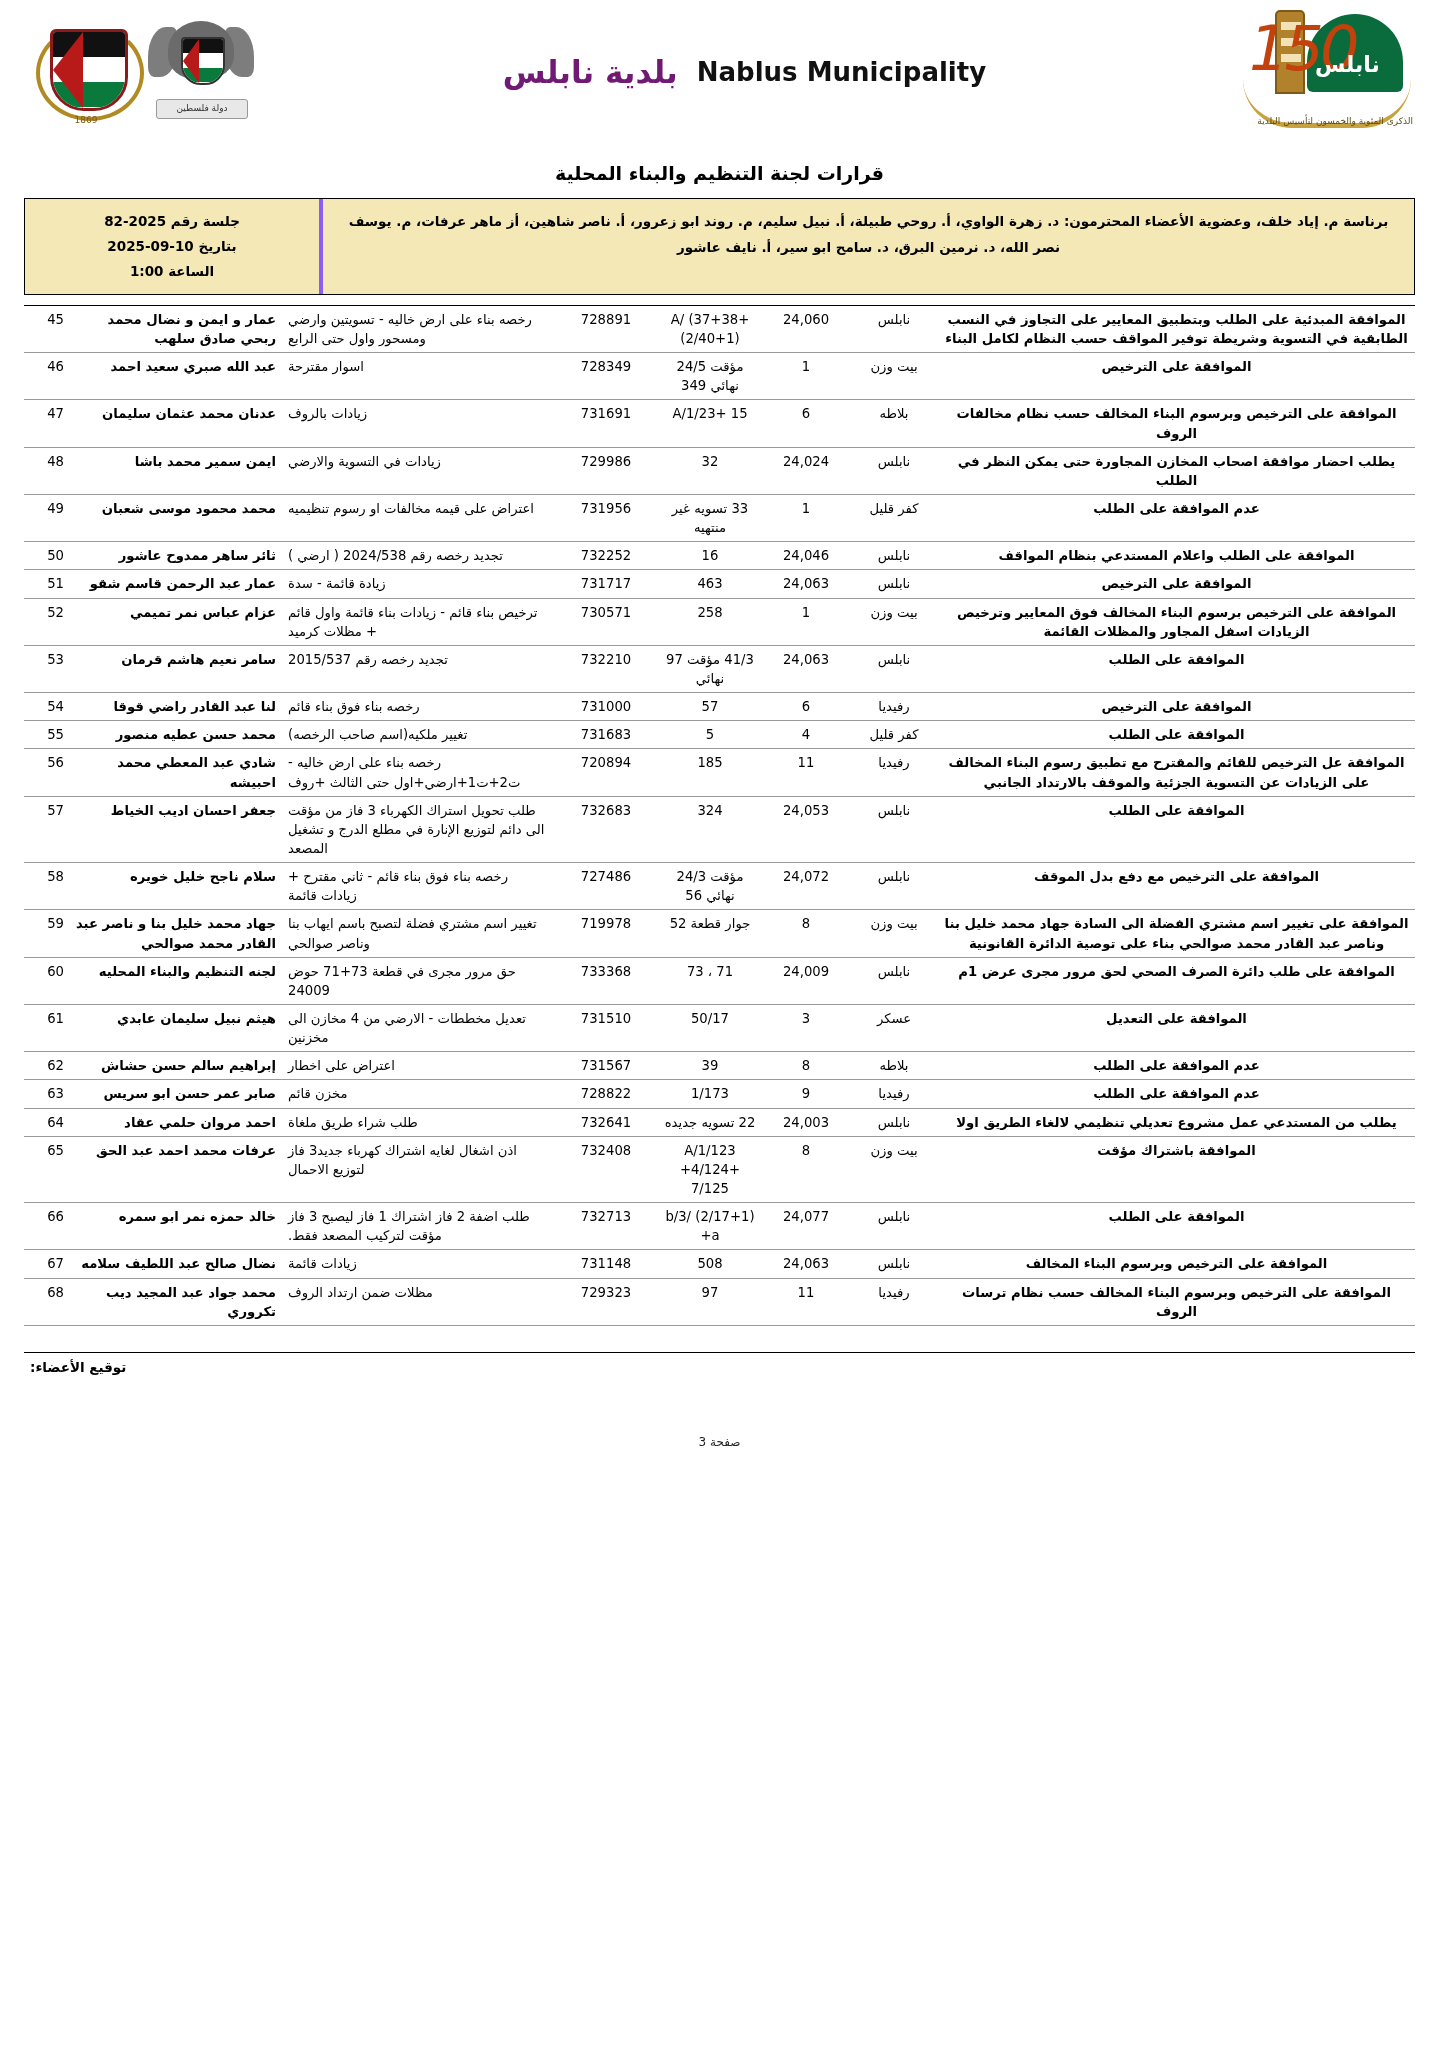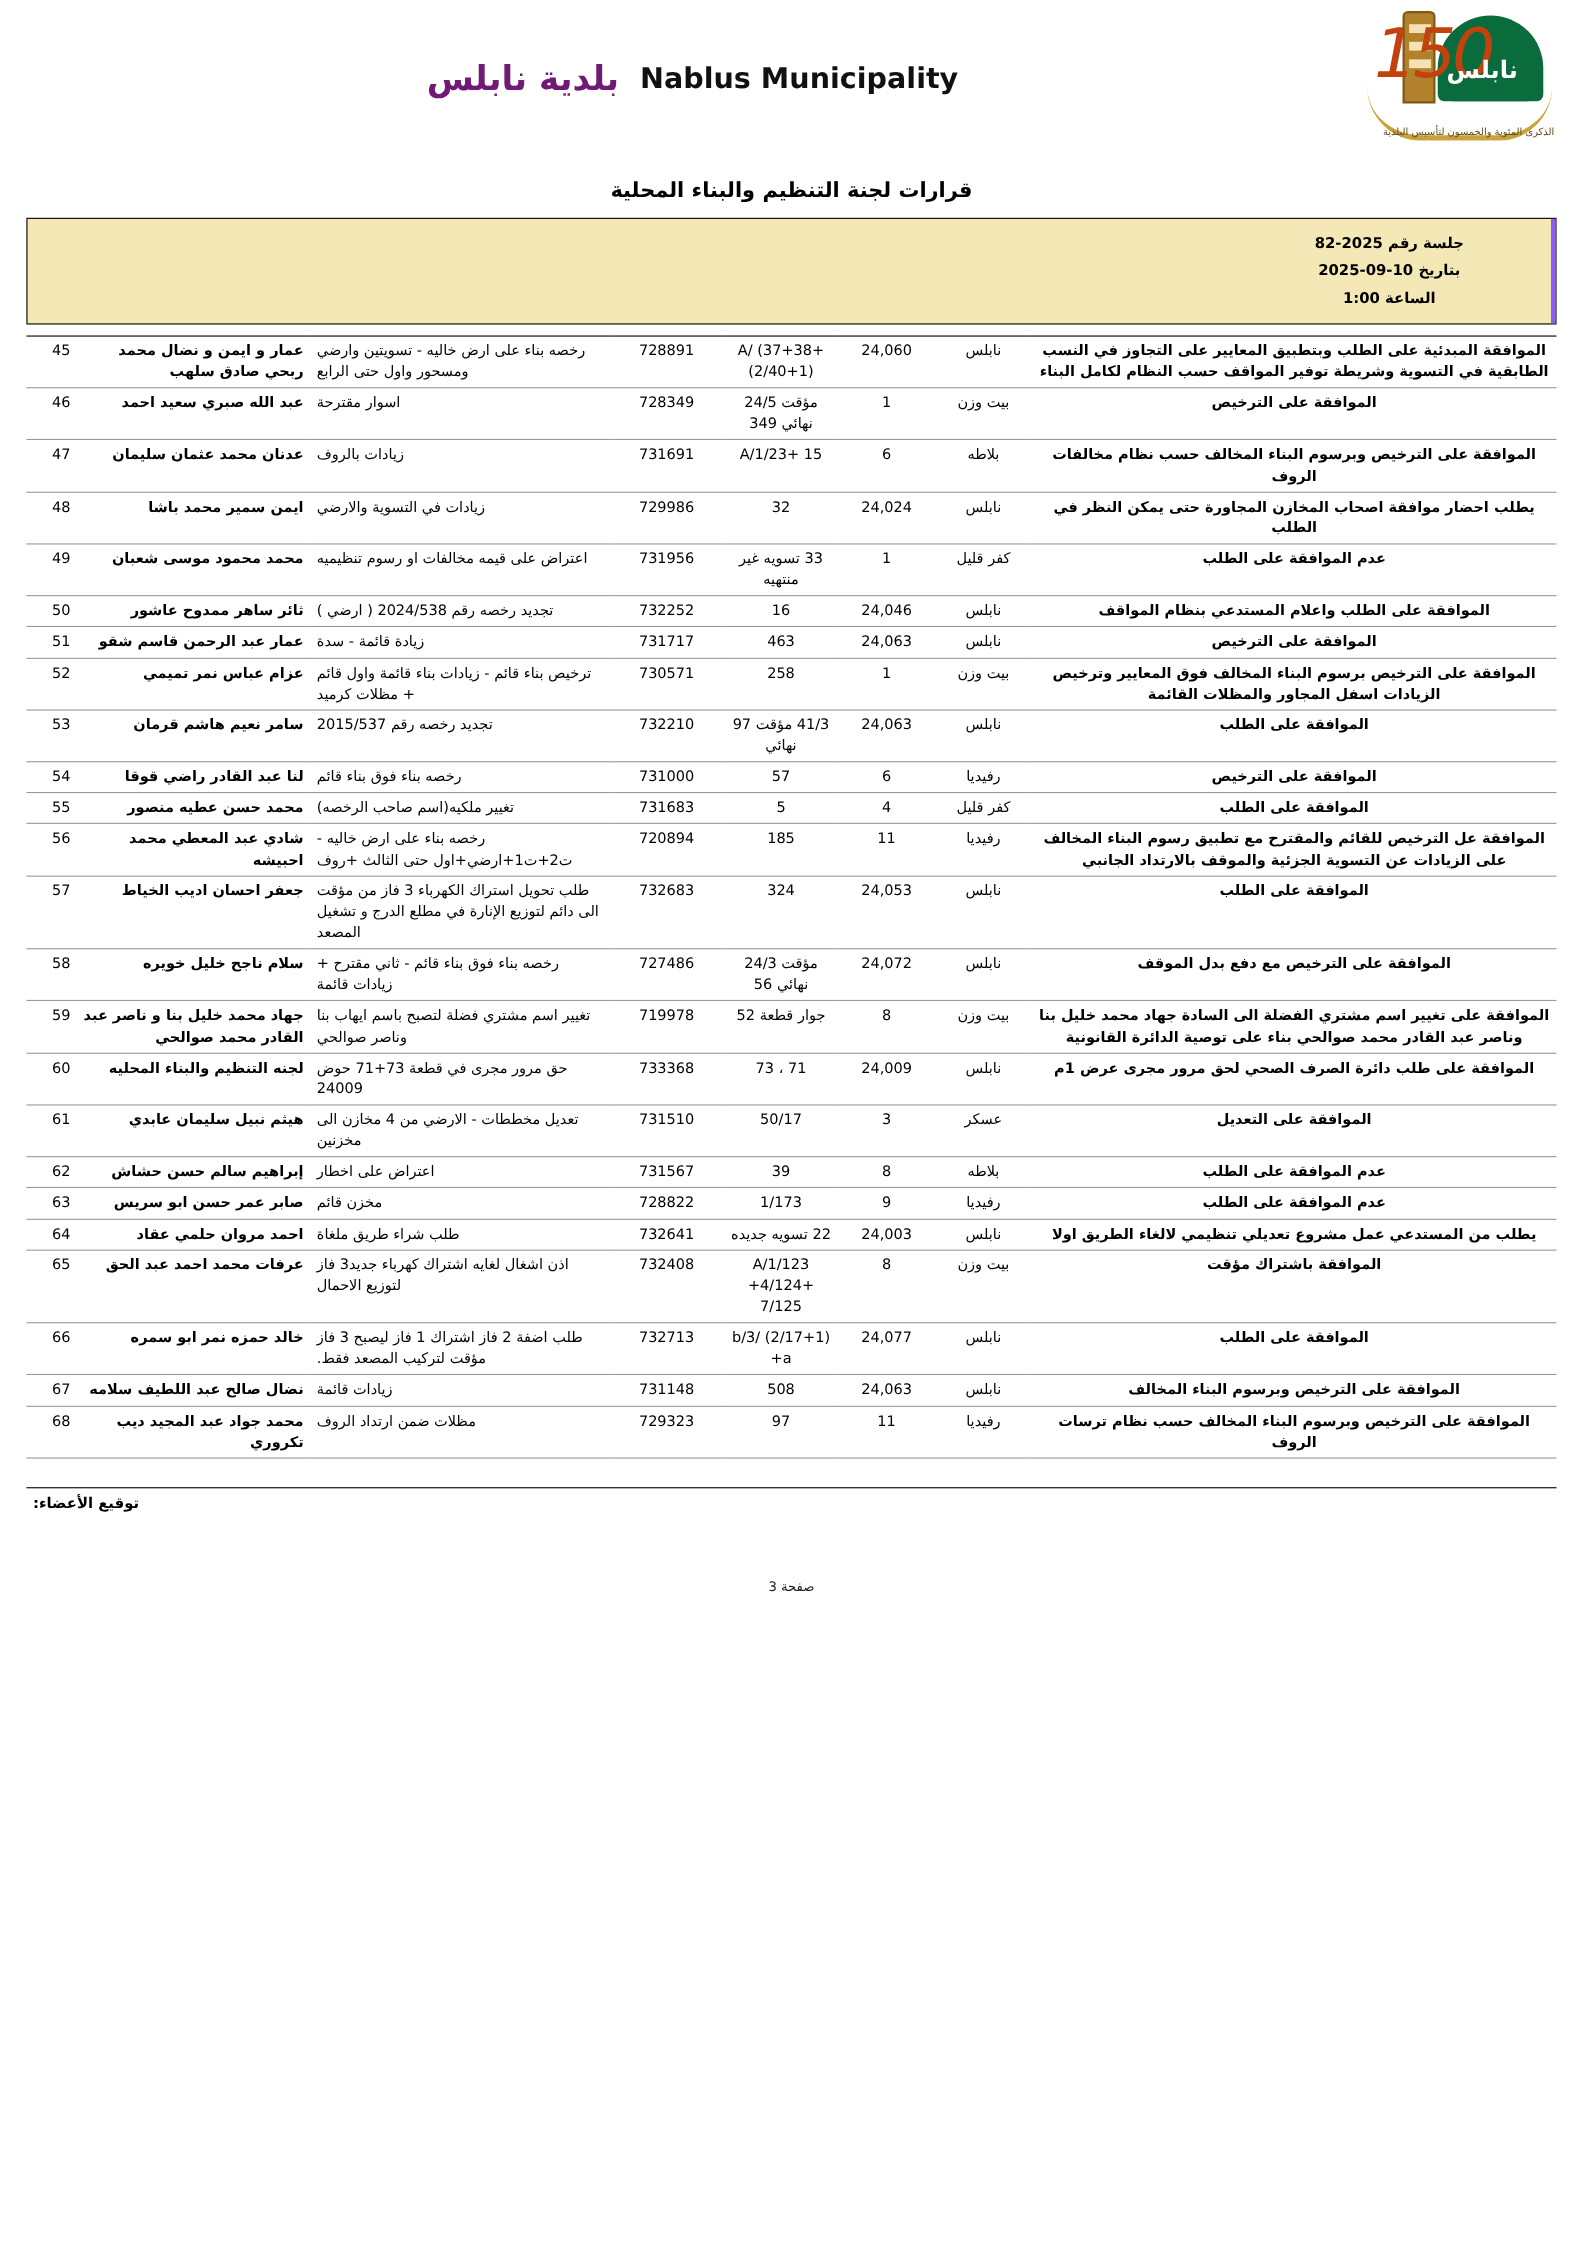--- a/index.html
+++ b/index.html
@@ -367,25 +367,50 @@
         <div class="em-arc"></div>
         <div class="em-text">الذكرى المئوية والخمسون لتأسيس البلدية</div>
       </div>
     </div>
 
     <div class="brand-center">
       <span class="brand-en">Nablus Municipality</span>
       <span class="brand-ar">بلدية نابلس</span>
     </div>
 
+    <div class="logo-right">
+      <div class="eagle">
+        <div class="wingL"></div>
+        <div class="wingR"></div>
+        <div class="body"></div>
+        <div class="shield2">
+          <div class="s s1"></div>
+            <div class="s s2"></div>
+            <div class="s s3"></div>
+          <div class="t"></div>
+        </div>
+        <div class="scroll">دولة فلسطين</div>
+      </div>
+      <div class="crest">
+        <div class="wreath"></div>
+        <div class="shield">
+          <div class="r r1"></div>
+            <div class="r r2"></div>
+            <div class="r r3"></div>
+          <div class="tri"></div>
+        </div>
+        <div class="banner">1869</div>
+      </div>
+    </div>
   </div>
 
   <div class="doc-title">قرارات لجنة التنظيم والبناء المحلية</div>
 
   <div class="session">
+    <div class="session-members">برناسة م. إياد خلف، وعضوية الأعضاء المحترمون: د. زهرة الواوي، أ. روحي طبيلة، أ. نبيل سليم، م. روند ابو زعرور، أ. ناصر شاهين، أز ماهر عرفات، م. يوسف نصر الله، د. نرمين البرق، د. سامح ابو سير، أ. نايف عاشور</div>
     <div class="session-meta">
       <div>جلسة رقم 2025-82</div>
       <div>بتاريخ 10-09-2025</div>
       <div>الساعة 1:00</div>
     </div>
   </div>
 
   <table class="decisions">
     <tbody id="rows-body">
         <tr>

